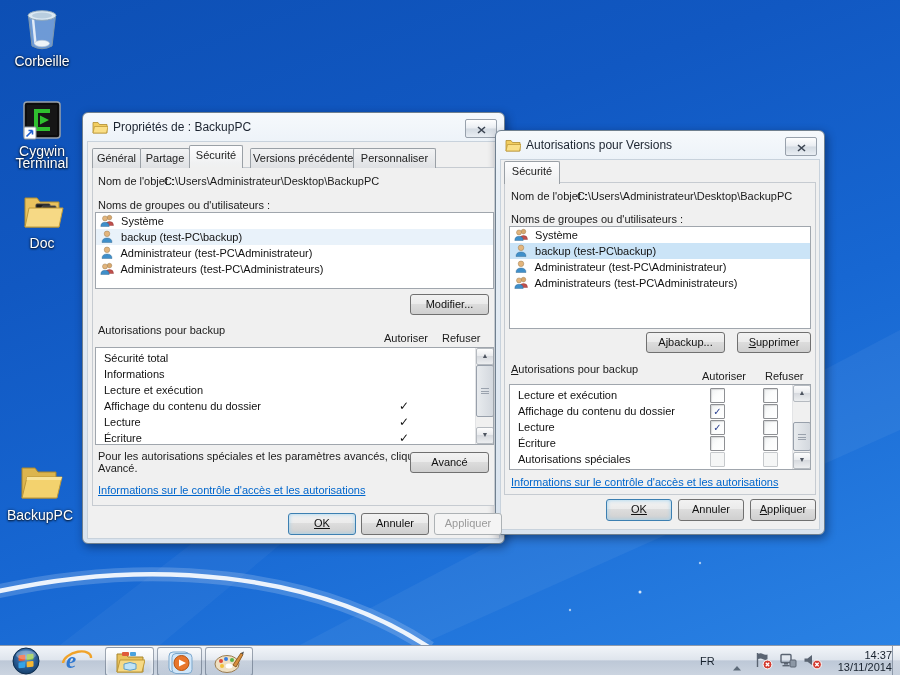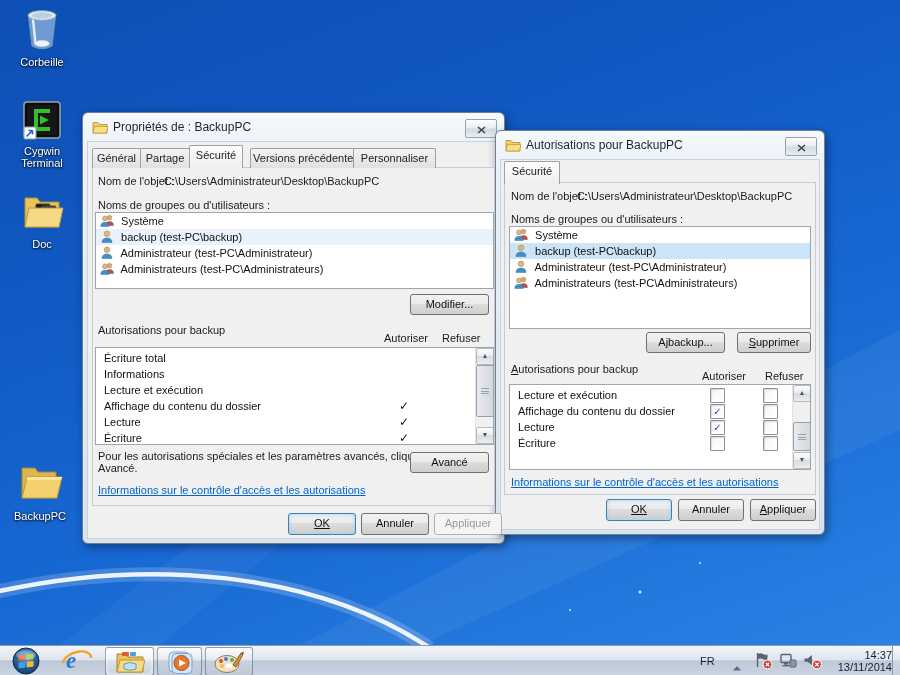--- a/index.html
+++ b/index.html
@@ -4,21 +4,21 @@
 <style>
   html,body{margin:0;padding:0;}
   body{font-family:"Liberation Sans","DejaVu Sans",sans-serif;}
   .desktop{position:relative;width:900px;height:675px;overflow:hidden;background:#0f55bd;}
   .wallpaper{position:absolute;left:0;top:0;width:900px;height:645px;
     background:linear-gradient(160deg,#0d4fb4 0%,#1158c2 30%,#1767d2 60%,#2a82e4 100%);}
   .wallpaper svg{position:absolute;left:0;top:0;}
   
   .dicon{position:absolute;width:72px;text-align:center;cursor:default;}
   .dicon .ic{display:block;height:46px;}
-  .dlabel{display:inline-block;margin-top:1px;font-size:11px;color:#fff;line-height:12px;
+  .dlabel{display:inline-block;margin-top:1px;font-size:14px;color:#fff;line-height:12px;
     text-shadow:0 1px 2px rgba(0,0,0,.85),0 0 3px rgba(0,0,0,.6);}
   
   .win{position:absolute;border:1px solid #70808f;border-radius:6px;
     background:linear-gradient(180deg,#f6f9fc 0%,#e9f0f7 10%,#d9e3ee 100%);
     box-shadow:2px 3px 10px rgba(0,10,30,.45);}
   .titlebar{position:absolute;left:0;top:0;right:0;height:28px;border-radius:6px 6px 0 0;}
   .ticon{position:absolute;left:9px;top:7px;}
   .ttext{position:absolute;left:30px;top:7px;font-size:12px;color:#1c2430;}
   .close{position:absolute;right:7px;top:6px;width:30px;height:17px;border:1px solid #98a1ac;border-radius:2px;
     background:linear-gradient(#fefefe,#e9edf2 48%,#d3dae2 52%,#e9eef3);text-align:center;}
@@ -206,21 +206,21 @@
       </div>
 
       <div class="btn" style="left:322px;top:152px;width:77px;height:19px;line-height:18px;">Modifier...</div>
 
       <span class="lbl" style="left:10px;top:182px;">Autorisations pour backup</span>
       <span class="lbl" style="left:296px;top:190px;">Autoriser</span>
       <span class="lbl" style="left:354px;top:190px;">Refuser</span>
 
       <div class="listbox" style="left:7px;top:205px;width:397px;height:96px;">
         <div style="position:absolute;left:0;top:2px;right:18px;">
-          <div class="prow"><span>Écriture total</span><span class="mark" style="left:303px;"></span></div>
+          <div class="prow"><span>Sécurité total</span><span class="mark" style="left:303px;"></span></div>
           <div class="prow"><span>Informations</span><span class="mark" style="left:303px;"></span></div>
           <div class="prow"><span>Lecture et exécution</span><span class="mark" style="left:303px;"></span></div>
           <div class="prow"><span>Affichage du contenu du dossier</span><span class="mark" style="left:303px;">✓</span></div>
           <div class="prow"><span>Lecture</span><span class="mark" style="left:303px;">✓</span></div>
           <div class="prow"><span>Écriture</span><span class="mark" style="left:303px;">✓</span></div>
         </div>
         <div class="sbar">
           <div class="sb up">▲</div>
           <div class="thumb" style="top:17px;height:50px;"></div>
           <div class="sb dn">▼</div>
@@ -240,21 +240,21 @@
   </div>
 
   <div class="win" style="left:495px;top:130px;width:328px;height:403px;">
     <div class="titlebar">
       <span class="ticon">
         <svg width="16" height="14" viewBox="0 0 16 14">
             <path d="M1 2.5 L6 2.5 L7.5 4.5 L15 4.5 L15 13 L1 13 Z" fill="#f2cd60" stroke="#b08d2f" stroke-width=".8"></path>
             <path d="M1 13 L2.5 6.5 L16 6.5 L14.5 13 Z" fill="#fadf87" stroke="#c09a38" stroke-width=".8"></path>
           </svg>
       </span>
-      <span class="ttext">Autorisations pour BackupPC</span>
+      <span class="ttext">Autorisations pour Versions</span>
       <span class="close">
         <svg width="9" height="8" viewBox="0 0 9 8" style="margin-top:4px;">
             <path d="M1 1 L8 7 M8 1 L1 7" stroke="#3c4552" stroke-width="1.6"></path>
           </svg>
       </span>
     </div>
     <div class="client">
       <div class="tab active" style="left:3px;top:4px;width:54px;"><span>Sécurité</span></div>
       <div class="panel" style="left:3px;top:22px;width:310px;height:311px;"></div>
 
@@ -319,20 +319,25 @@
           <div class="prow" data-state="normal">
             <span>Lecture</span>
             <span class="cb" style="left:200px;">✓</span>
             <span class="cb" style="left:253px;"></span>
           </div>
           <div class="prow" data-state="normal">
             <span>Écriture</span>
             <span class="cb" style="left:200px;"></span>
             <span class="cb" style="left:253px;"></span>
           </div>
+          <div class="prow" data-state="disabled">
+            <span>Autorisations spéciales</span>
+            <span class="cb" style="left:200px;"></span>
+            <span class="cb" style="left:253px;"></span>
+          </div>
         </div>
         <div class="sbar">
           <div class="sb up">▲</div>
           <div class="thumb" style="top:37px;height:27px;"></div>
           <div class="sb dn">▼</div>
         </div>
       </div>
 
       <span class="link" style="left:10px;top:316px;">Informations sur le contrôle d'accès et les autorisations</span>
 

